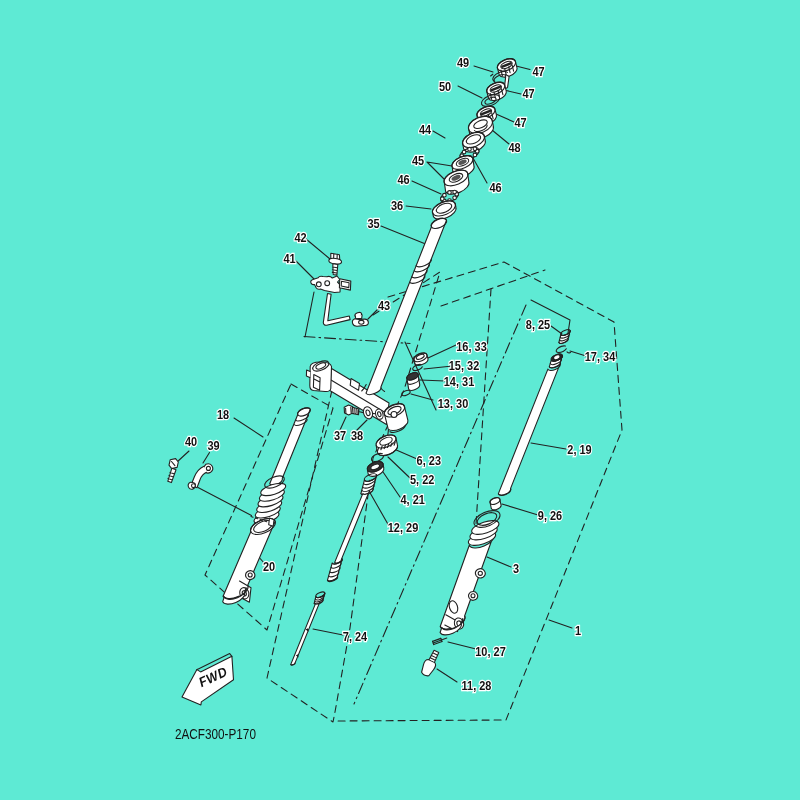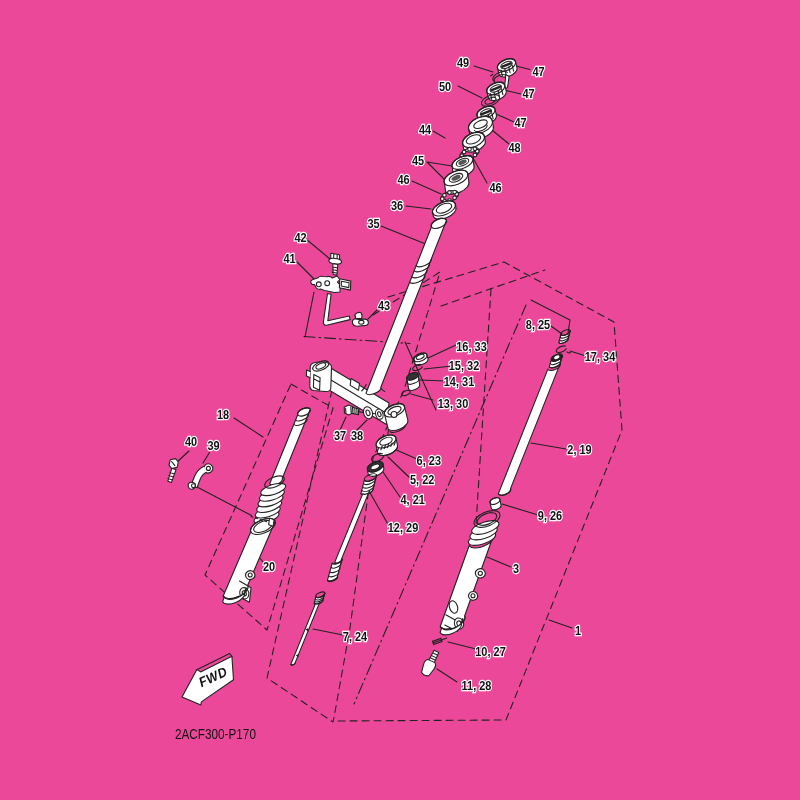--- a/index.html
+++ b/index.html
@@ -1,16 +1,16 @@
 <!DOCTYPE html>
 <html><head>
 <meta charset="utf-8">
 <style>
   html,body{margin:0;padding:0;background:#fff;}
-  .page{position:relative;width:800px;height:800px;background:#ec4899;overflow:hidden;
+  .page{position:relative;width:800px;height:800px;background:#5eead4;overflow:hidden;
         font-family:"Liberation Sans", sans-serif;}
   svg{position:absolute;left:0;top:0;}
   text.ref{font-family:"Liberation Sans", sans-serif;font-size:12.9px;font-weight:700;
            fill:#111;paint-order:stroke fill;stroke:#fff;stroke-width:2.4px;}
   text.code{font-family:"Liberation Sans", sans-serif;font-size:14px;font-weight:400;
             fill:#111;}
   text.fwd{font-family:"Liberation Sans", sans-serif;font-size:13.5px;font-weight:700;
            font-style:italic;fill:#111;letter-spacing:0.6px;}
 </style>
 </head>

